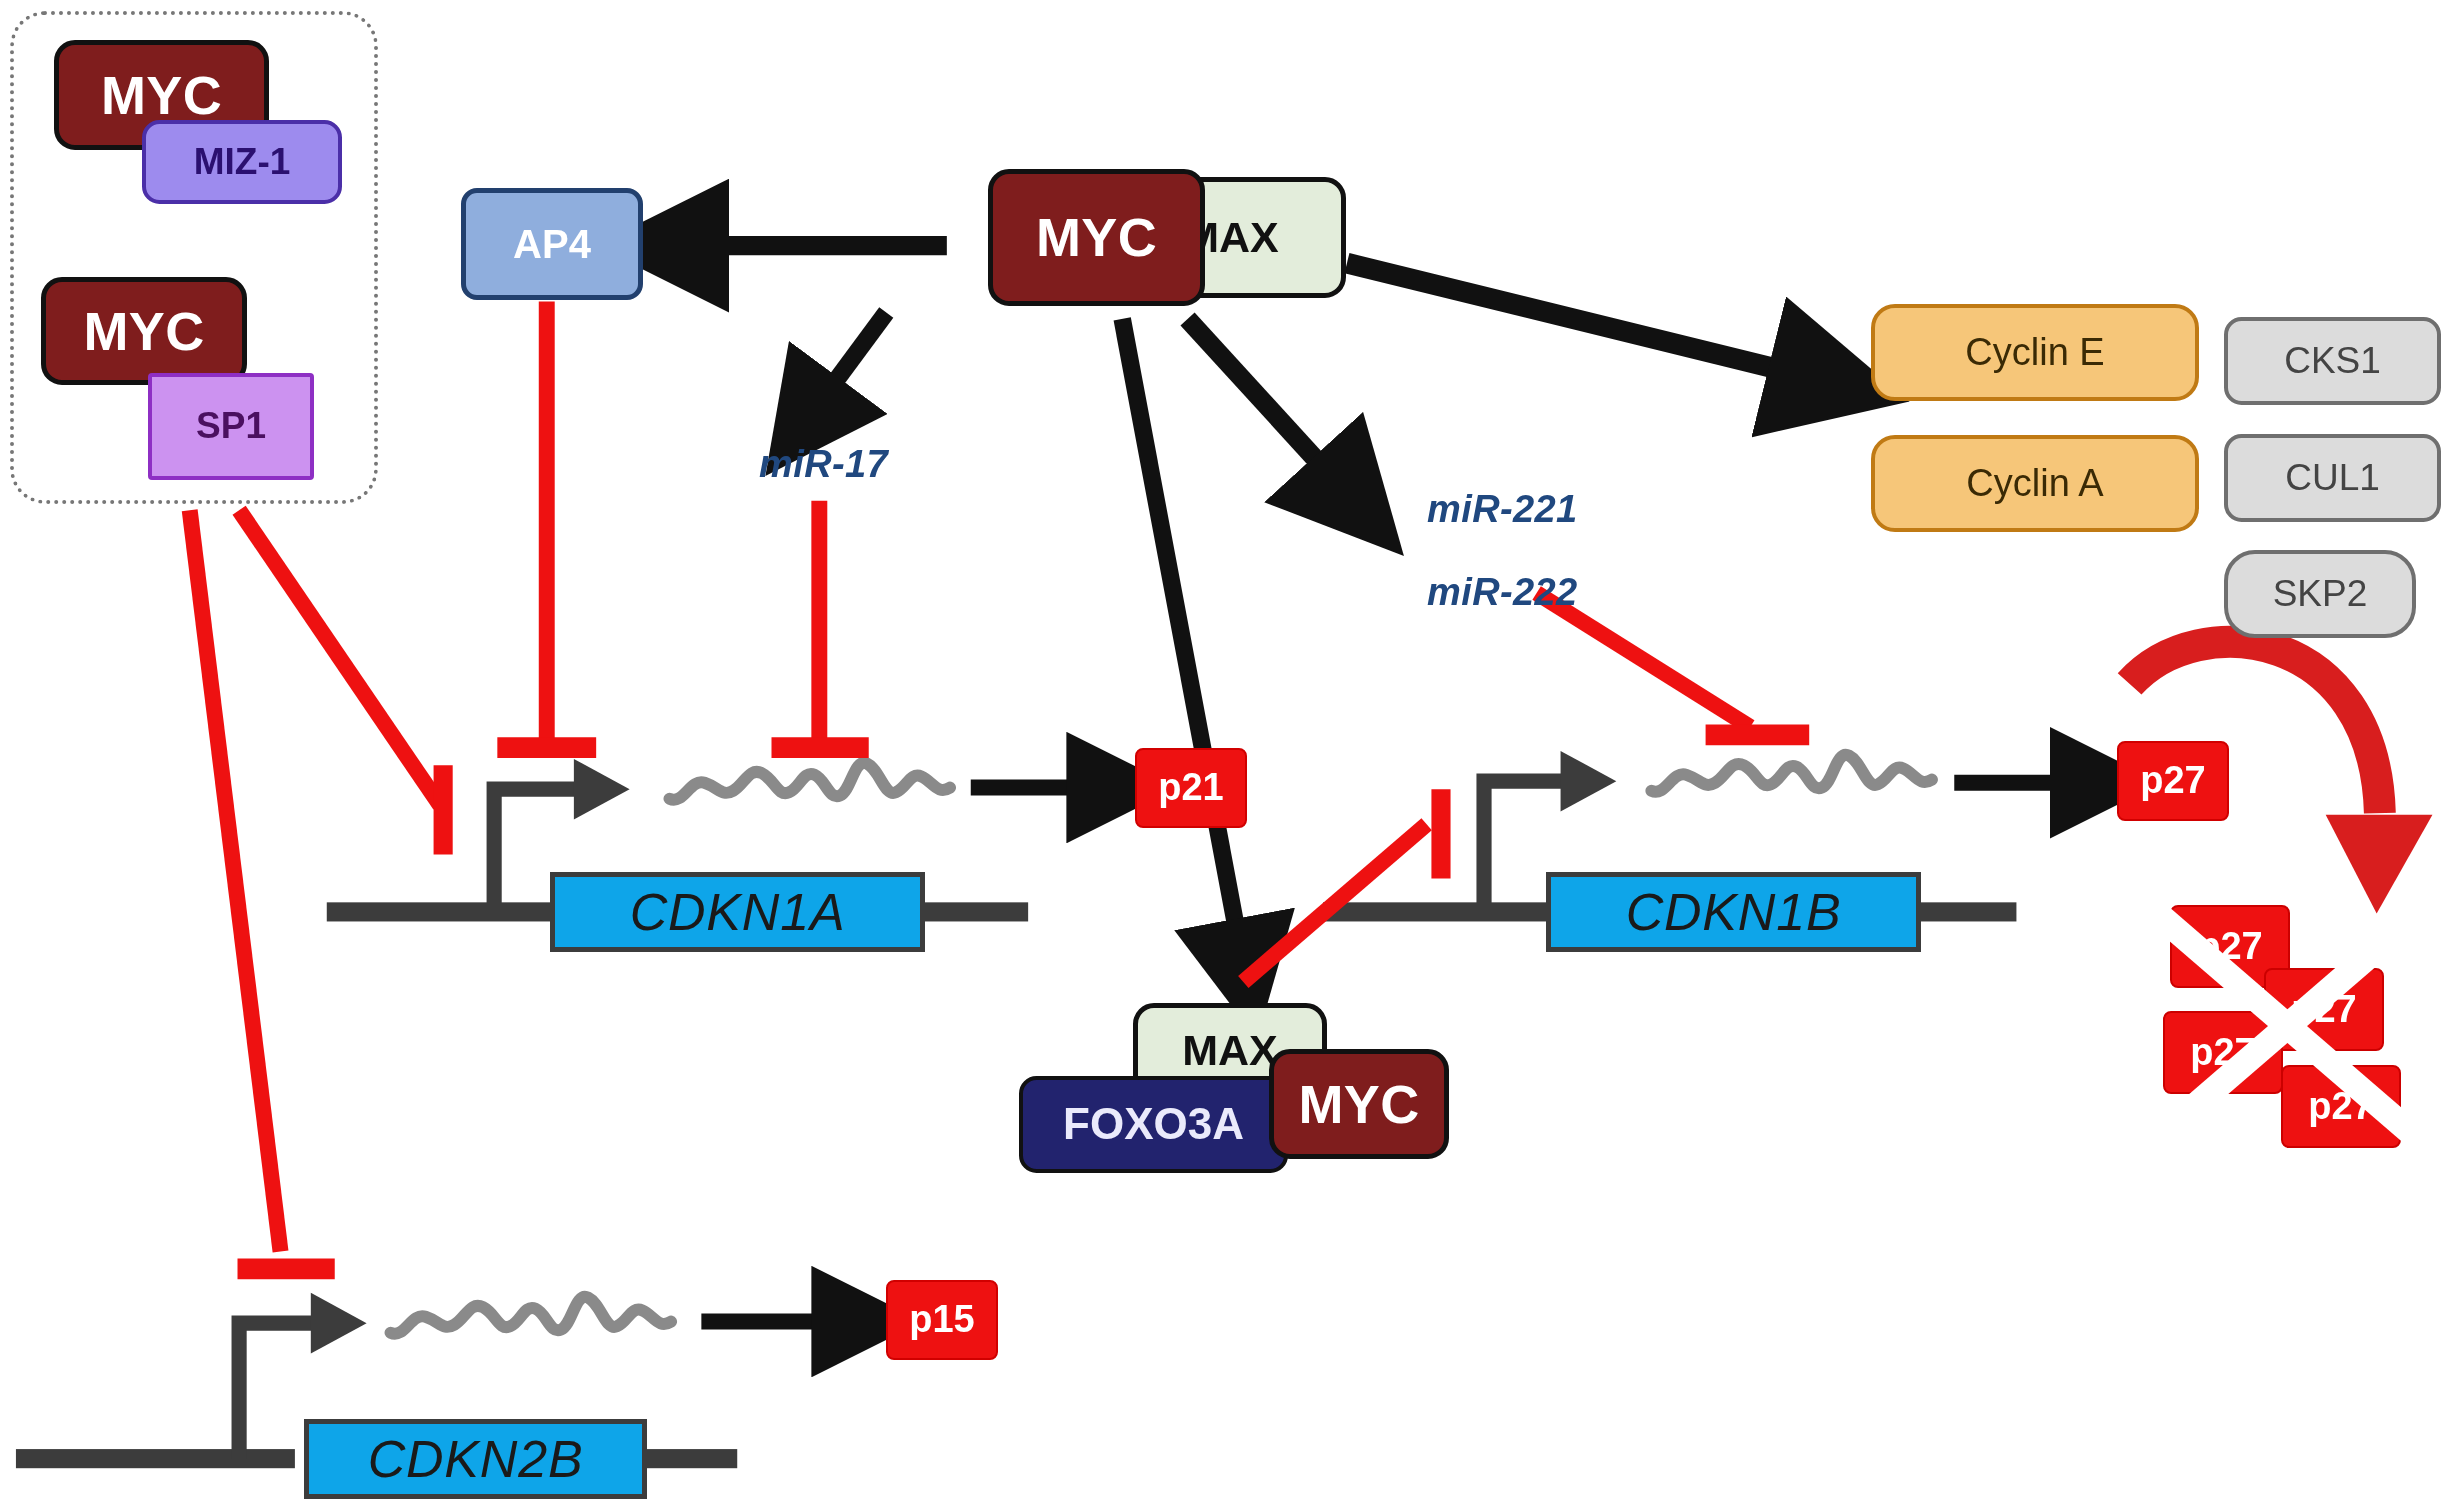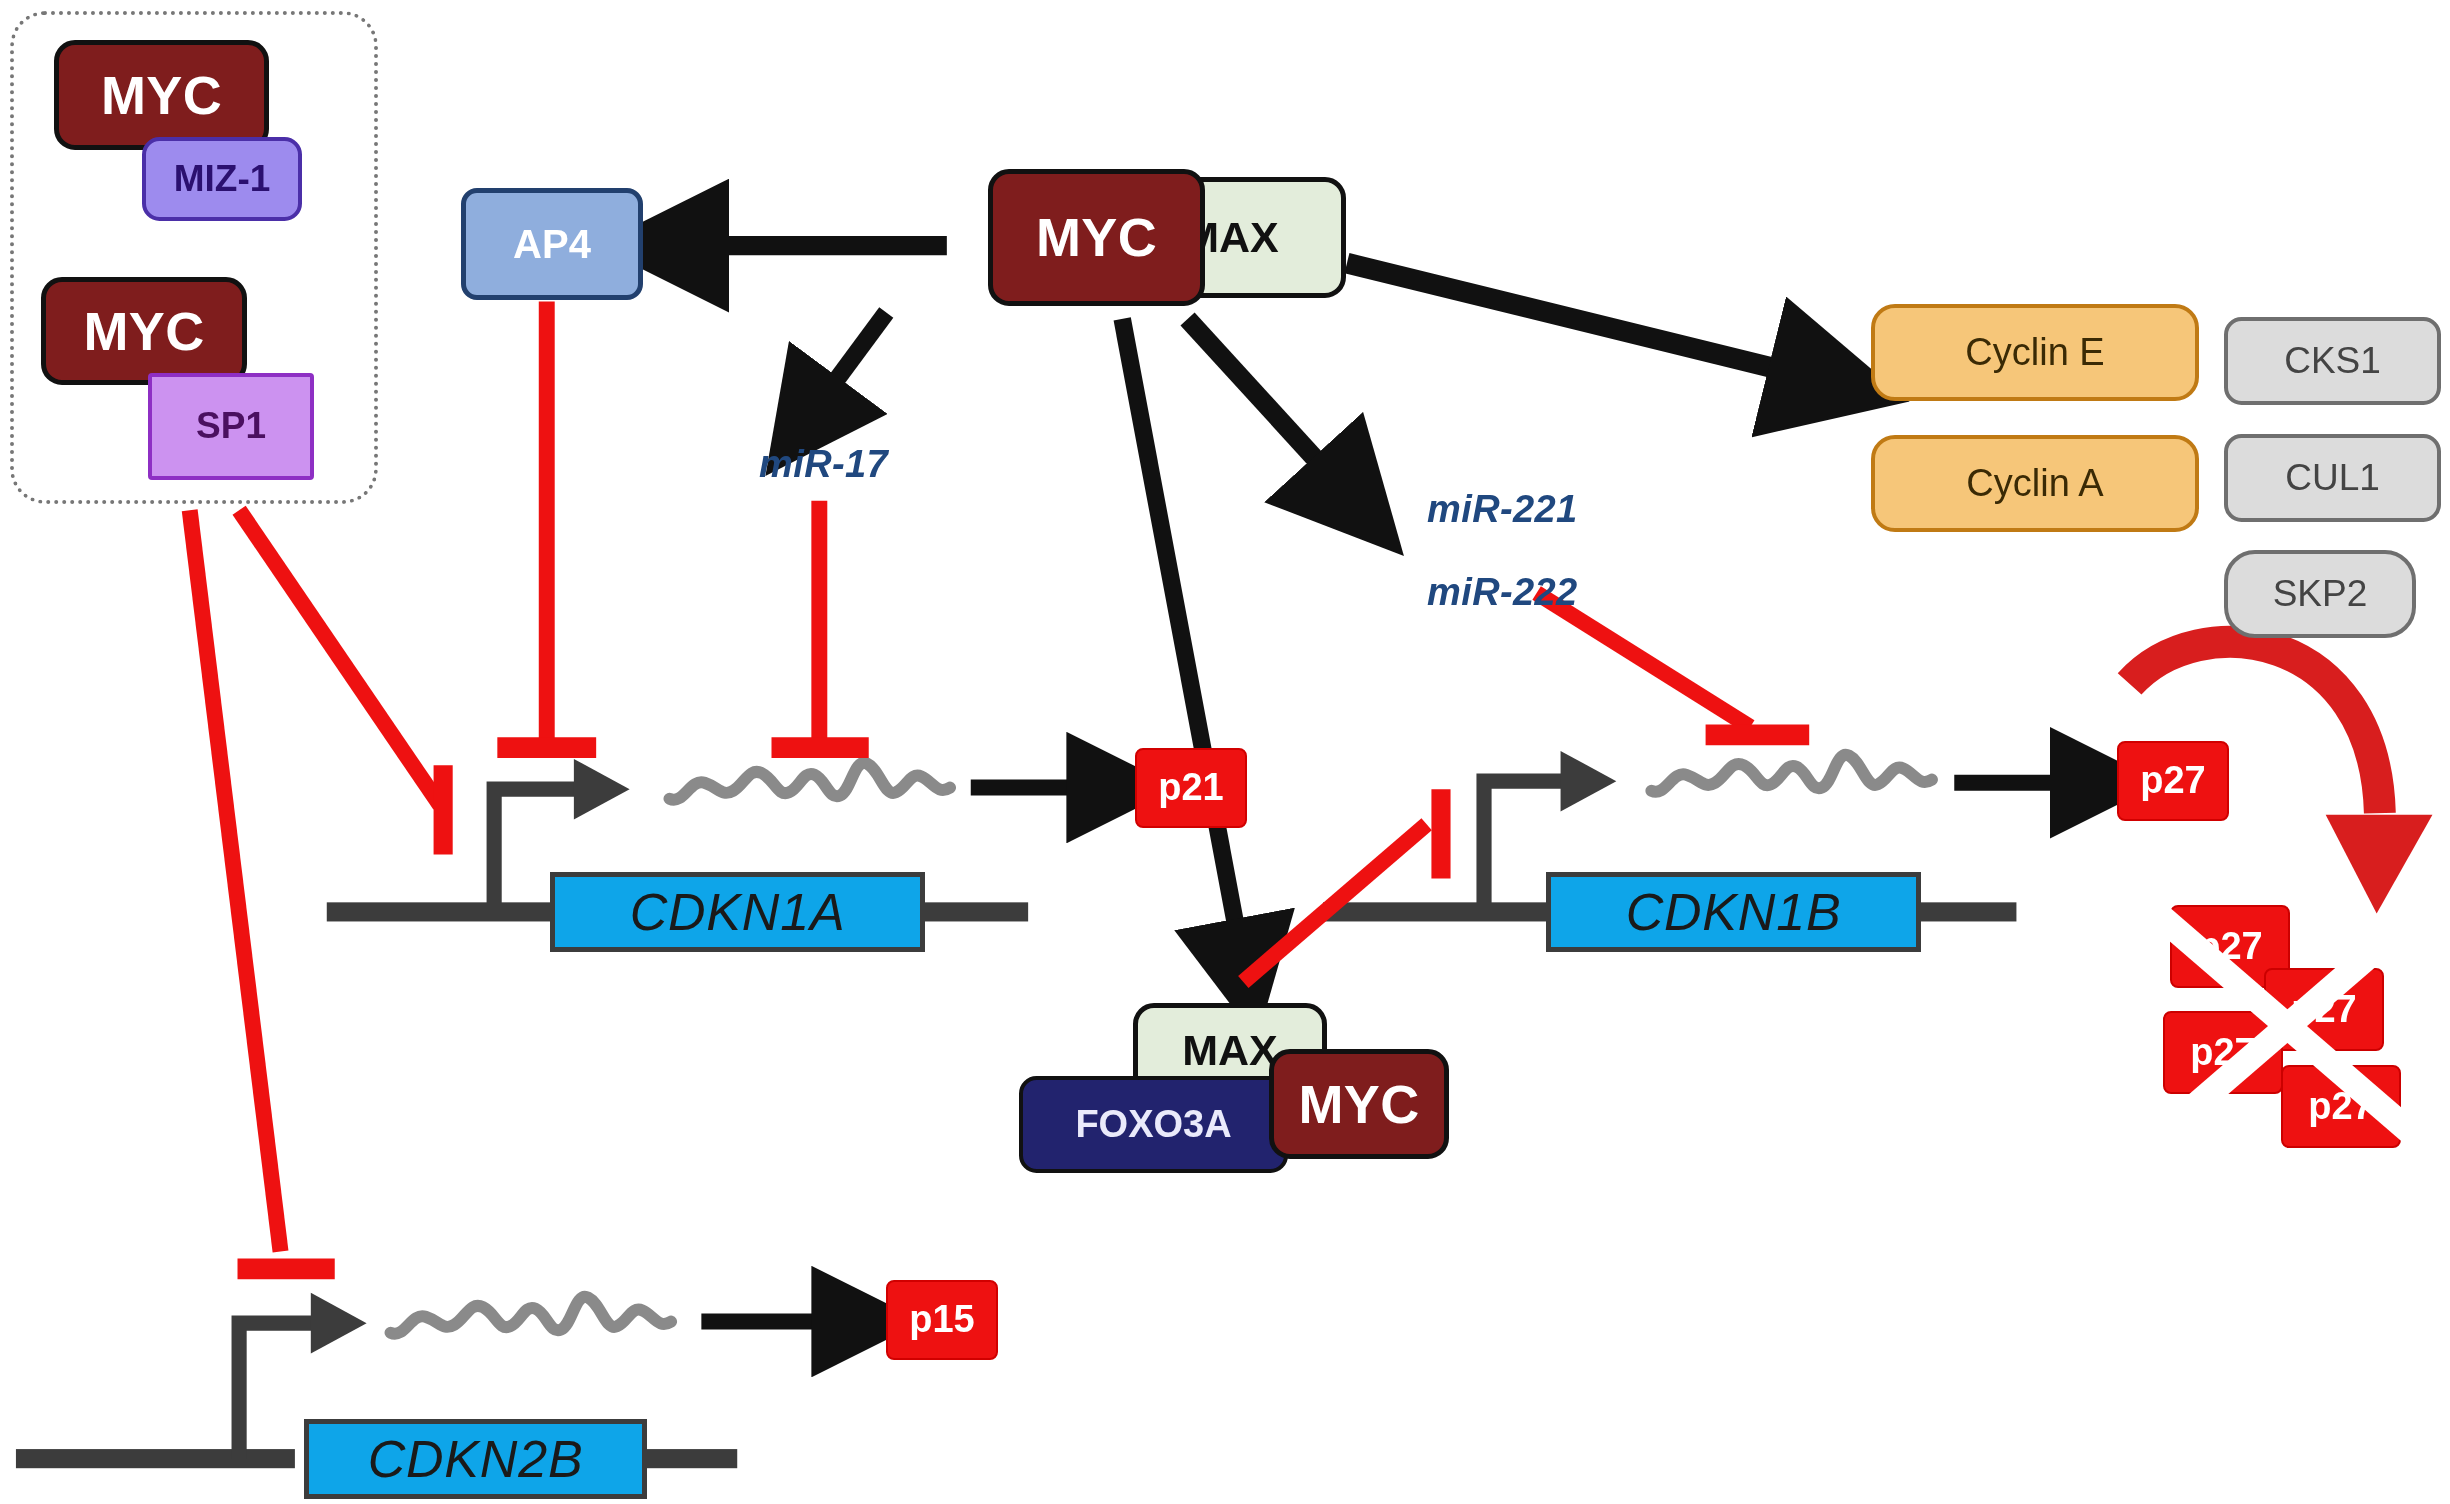--- a/index.html
+++ b/index.html
@@ -15,21 +15,21 @@
        font-size:54px;font-weight:bold;letter-spacing:0.4px;}
   .max{background:#E3EDDB;border:5.6px solid #111111;border-radius:21px;color:#111111;
        font-size:43px;font-weight:bold;}
   .miz{background:#9D8BEE;border:4.8px solid #4B2FA8;border-radius:17.5px;color:#2B1070;
        font-size:37px;font-weight:bold;}
   .sp1{background:#CC92F0;border:4.8px solid #8E2FC4;border-radius:4px;color:#4A1060;
        font-size:37px;font-weight:bold;}
   .ap4{background:#8FAEDD;border:5.6px solid #22406E;border-radius:16px;color:#ffffff;
        font-size:40px;font-weight:bold;}
   .foxo{background:#22236E;border:4.8px solid #111111;border-radius:17.5px;color:#EAEAFB;
-        font-size:38px;font-weight:bold;}
+        font-size:44px;font-weight:bold;}
   .cyclin{background:#F6C679;border:4.8px solid #C07A14;border-radius:24px;color:#3A2A05;
           font-size:38px;}
   .skp{background:#DCDCDC;border:4.8px solid #6F6F6F;border-radius:17.5px;color:#444444;
        font-size:37px;}
   .cdki{background:#EE1111;border:2.4px solid #D10000;border-radius:8px;color:#ffffff;
         font-size:38px;font-weight:bold;}
   .cdki-dead{background:#EE1111;border:2.4px solid #CC0000;border-radius:8px;color:#ffffff;
         font-size:38px;font-weight:bold;}
 
   
@@ -161,21 +161,21 @@
       <line x1="2700" y1="1148" x2="3030" y2="1432"></line>
       <line x1="3030" y1="1148" x2="2700" y2="1432"></line>
     </g>
   </svg>
 
   <div class="dotted-group" style="left:9.6px;top:11px;width:360px;height:485px;"></div>
 
   <div class="node myc" style="left:54px;top:40px;width:215px;height:110px;">
     <span>MYC</span>
   </div>
-  <div class="node miz" style="left:142px;top:137px;width:160px;height:84px;">
+  <div class="node miz" style="left:142px;top:120px;width:200px;height:84px;">
     <span>MIZ-1</span>
   </div>
 
   <div class="node myc" style="left:41px;top:277px;width:206px;height:108px;">
     <span>MYC</span>
   </div>
   <div class="node sp1" style="left:148px;top:373px;width:166px;height:107px;">
     <span>SP1</span>
   </div>
 

